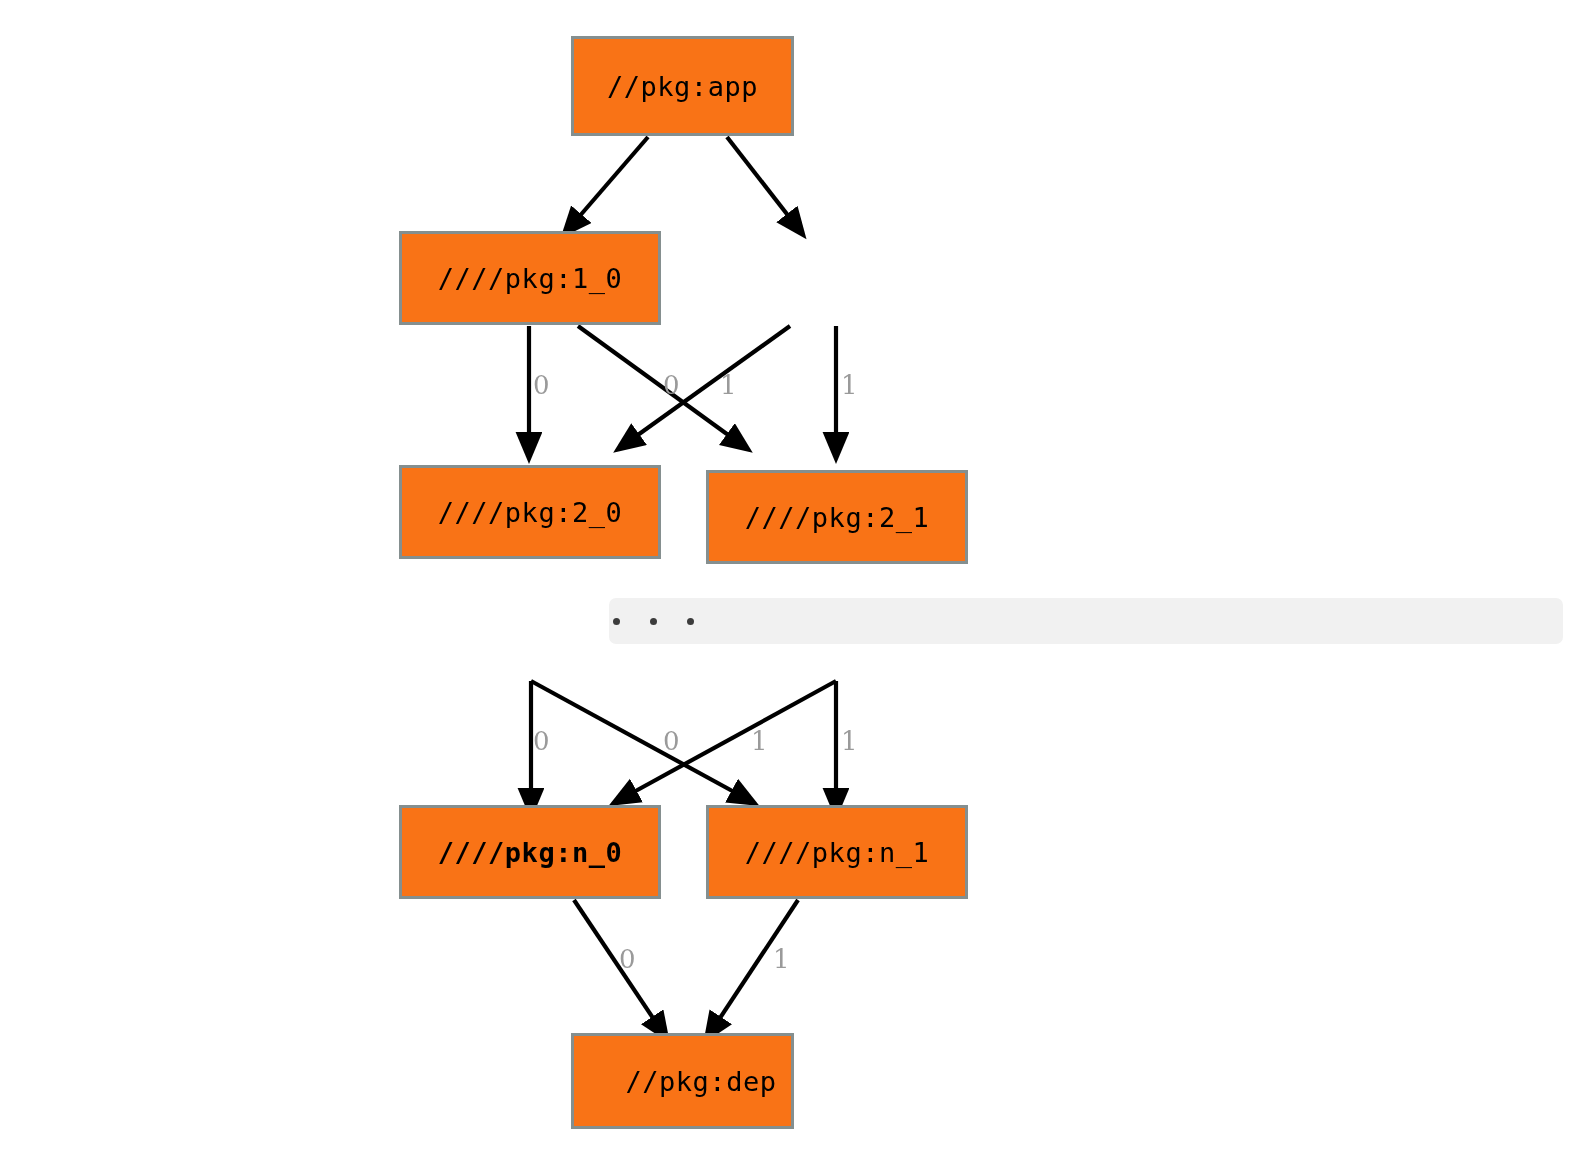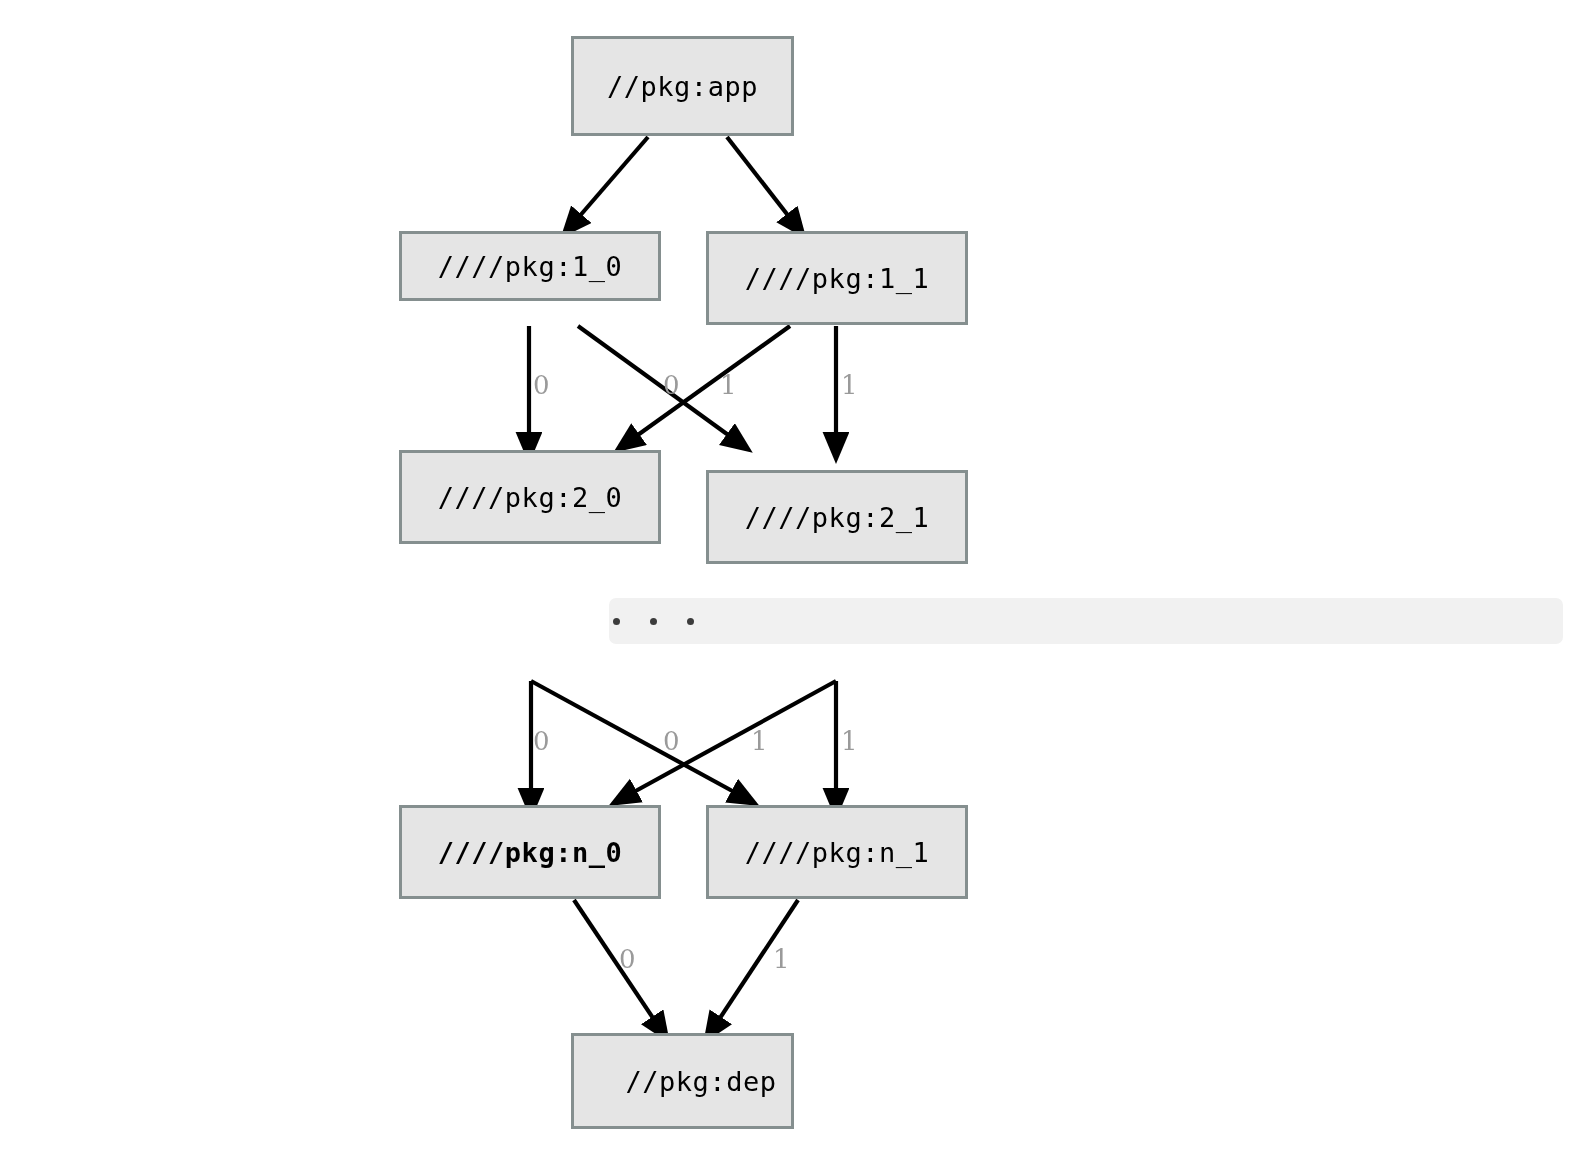--- a/index.html
+++ b/index.html
@@ -21,21 +21,21 @@
   #graph-svg {
     position: absolute;
     left: 0;
     top: 0;
     width: 1592px;
     height: 1162px;
   }
   .node-box {
     position: absolute;
     box-sizing: border-box;
-    background: #e5e5e5;
+    background: #f97316;
     border: 3px solid #858f8f;
     display: flex;
     align-items: center;
     justify-content: center;
     z-index: 3;
   }
   .node-label {
     font-family: "DejaVu Sans Mono", "Liberation Mono", monospace;
     font-size: 27px;
     color: #000000;
@@ -114,29 +114,26 @@
   <div class="ellipsis-dots" style="left:613px; top:618px;">
     <span class="dot"></span>
     <span class="dot"></span>
     <span class="dot"></span>
   </div>
 
   <div class="node-box" style="left:571px; top:36px; width:223px; height:100px;">
     <span class="node-label">//pkg:app</span>
   </div>
 
-  <div class="node-box" style="left:399px; top:231px; width:262px; height:70px;">
+  <div class="node-box" style="left:399px; top:231px; width:262px; height:94px;">
     <span class="node-label">////pkg:1_0</span>
   </div>
 
-  <div class="node-box" style="left:706px; top:231px; width:262px; height:94px;">
-    <span class="node-label">////pkg:1_1</span>
-  </div>
 
-  <div class="node-box" style="left:399px; top:450px; width:262px; height:94px;align-items:center;">
+  <div class="node-box" style="left:399px; top:465px; width:262px; height:94px;align-items:center;">
     <span class="node-label">////pkg:2_0</span>
   </div>
 
   <div class="node-box" style="left:706px; top:470px; width:262px; height:94px;">
     <span class="node-label">////pkg:2_1</span>
   </div>
 
   <div class="node-box" style="left:399px; top:805px; width:262px; height:94px;font-weight:bold;">
     <span class="node-label">////pkg:n_0</span>
   </div>

